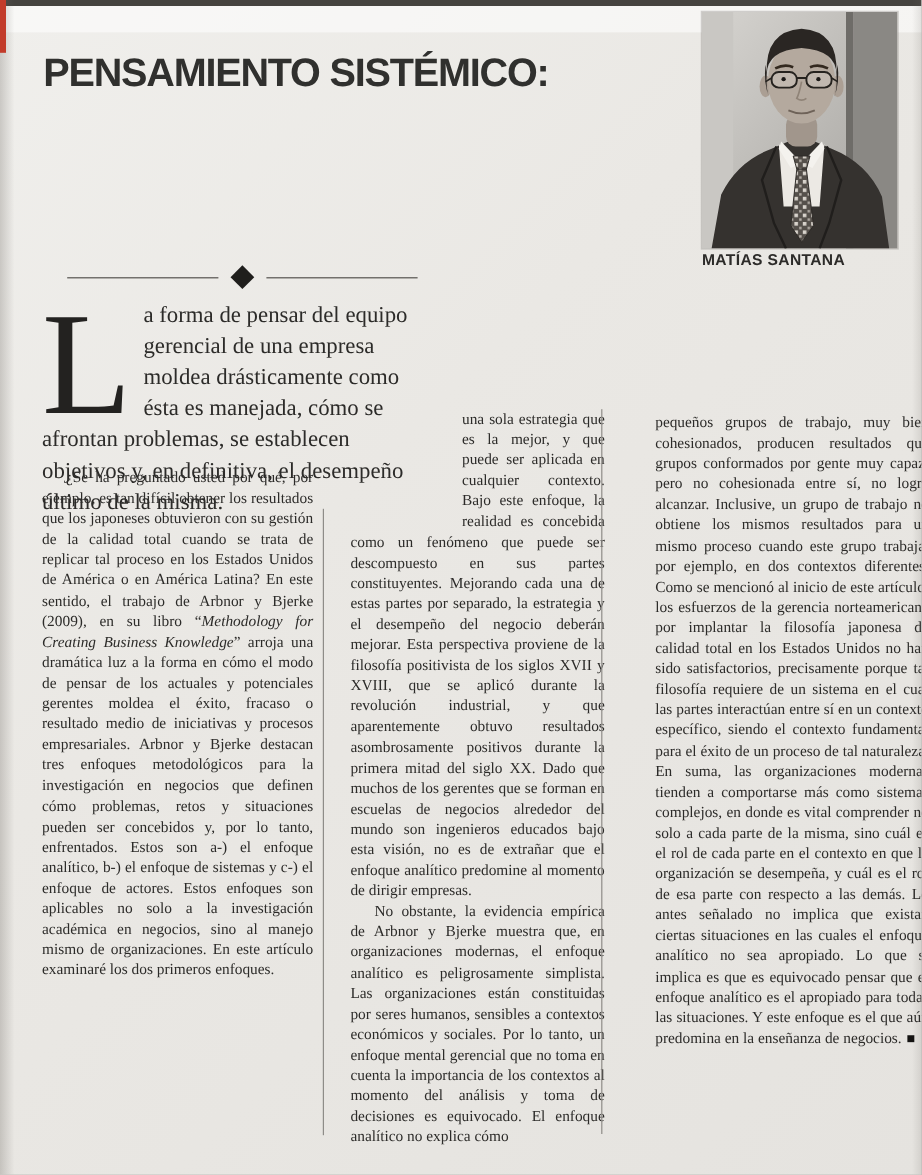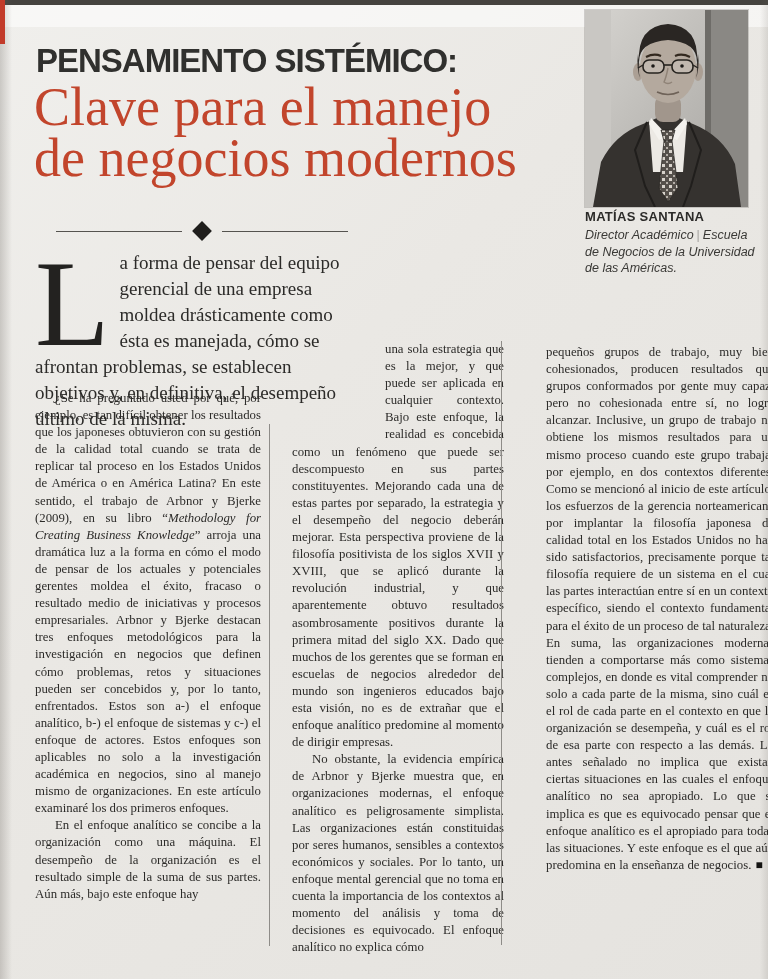--- a/index.html
+++ b/index.html
@@ -56,24 +56,20 @@
 <body>
 
 <div class="page">
   <div class="top-edge"></div>
   <div class="top-light"></div>
   <div class="edge-shadow-left"></div>
   <div class="edge-shadow-right"></div>
   <div class="corner-mark"></div>
 
   <div class="kicker">PENSAMIENTO SISTÉMICO:</div>
-  <h1 class="headline" style="margin:0;">
-    <div>Clave para el manejo</div>
-    <div>de negocios modernos</div>
-  </h1>
 
   <div class="divider">
     <span class="line"></span>
     <span class="diamond"></span>
     <span class="line"></span>
   </div>
 
   <figure class="portrait">
     <svg viewBox="0 0 163 197" width="163" height="197">
       <defs>
@@ -114,32 +110,28 @@
       <path d="M58,55 L53,58 M108,55 L113,58" stroke="#26231f" stroke-width="1.4"></path>
       <circle cx="68" cy="56" r="1.8" fill="#1c1a18"></circle>
       <circle cx="97" cy="56" r="1.8" fill="#1c1a18"></circle>
       <path d="M83,58 Q81,68 79,72 Q83,75 87,72" stroke="#8f8377" stroke-width="1.4" fill="none"></path>
       <path d="M72,82 Q83,87 94,82" stroke="#6e6258" stroke-width="1.6" fill="none"></path>
     </svg>
   </figure>
 
   <div class="caption">
     <div class="caption-name">MATÍAS SANTANA</div>
-    <div class="caption-role">
-      <span>Director Académico</span><span class="caption-sep">|</span><span>Escuela de Negocios de la Universidad de las Américas.</span>
-    </div>
   </div>
 
   <div class="lead">
     <span class="dropcap">L</span><span>a forma de pensar del equipo gerencial de una empresa moldea drásticamente como ésta es manejada, cómo se afrontan problemas, se establecen objetivos y, en definitiva, el desempeño último de la misma.</span>
   </div>
 
   <div class="col col1">
     <p class="indent"><span>¿Se ha preguntado usted por qué, por ejemplo, es tan difícil obtener los resultados que los japoneses obtuvieron con su gestión de la calidad total cuando se trata de replicar tal proceso en los Estados Unidos de América o en América Latina? En este sentido, el trabajo de Arbnor y Bjerke (2009), en su libro “</span><span class="booktitle">Methodology for Creating Business Knowledge</span><span>” arroja una dramática luz a la forma en cómo el modo de pensar de los actuales y potenciales gerentes moldea el éxito, fracaso o resultado medio de iniciativas y procesos empresariales. Arbnor y Bjerke destacan tres enfoques metodológicos para la investigación en negocios que definen cómo problemas, retos y situaciones pueden ser concebidos y, por lo tanto, enfrentados. Estos son a-) el enfoque analítico, b-) el enfoque de sistemas y c-) el enfoque de actores. Estos enfoques son aplicables no solo a la investigación académica en negocios, sino al manejo mismo de organizaciones. En este artículo examinaré los dos primeros enfoques.</span></p>
-    <p class="indent">En el enfoque analítico se concibe a la organización como una máquina. El desempeño de la organización es el resultado simple de la suma de sus partes. Aún más, bajo este enfoque hay</p>
   </div>
 
   <div class="col col2">
     <div class="wrap-spacer"></div>
     <p>una sola estrategia que es la mejor, y que puede ser aplicada en cualquier contexto. Bajo este enfoque, la realidad es concebida como un fenómeno que puede ser descompuesto en sus partes constituyentes. Mejorando cada una de estas partes por separado, la estrategia y el desempeño del negocio deberán mejorar. Esta perspectiva proviene de la filosofía positivista de los siglos XVII y XVIII, que se aplicó durante la revolución industrial, y que aparentemente obtuvo resultados asombrosamente positivos durante la primera mitad del siglo XX. Dado que muchos de los gerentes que se forman en escuelas de negocios alrededor del mundo son ingenieros educados bajo esta visión, no es de extrañar que el enfoque analítico predomine al momento de dirigir empresas.</p>
     <p class="indent">No obstante, la evidencia empírica de Arbnor y Bjerke muestra que, en organizaciones modernas, el enfoque analítico es peligrosamente simplista. Las organizaciones están constituidas por seres humanos, sensibles a contextos económicos y sociales. Por lo tanto, un enfoque mental gerencial que no toma en cuenta la importancia de los contextos al momento del análisis y toma de decisiones es equivocado. El enfoque analítico no explica cómo</p>
   </div>
 
   <div class="col col3">
     <p><span>pequeños grupos de trabajo, muy bien cohesionados, producen resultados que grupos conformados por gente muy capaz, pero no cohesionada entre sí, no logra alcanzar. Inclusive, un grupo de trabajo no obtiene los mismos resultados para un mismo proceso cuando este grupo trabaja, por ejemplo, en dos contextos diferentes. Como se mencionó al inicio de este artículo, los esfuerzos de la gerencia norteamericana por implantar la filosofía japonesa de calidad total en los Estados Unidos no han sido satisfactorios, precisamente porque tal filosofía requiere de un sistema en el cual las partes interactúan entre sí en un contexto específico, siendo el contexto fundamental para el éxito de un proceso de tal naturaleza. En suma, las organizaciones modernas tienden a comportarse más como sistemas complejos, en donde es vital comprender no solo a cada parte de la misma, sino cuál es el rol de cada parte en el contexto en que la organización se desempeña, y cuál es el rol de esa parte con respecto a las demás. Lo antes señalado no implica que existan ciertas situaciones en las cuales el enfoque analítico no sea apropiado. Lo que sí implica es que es equivocado pensar que el enfoque analítico es el apropiado para todas las situaciones. Y este enfoque es el que aún predomina en la enseñanza de negocios.</span><span class="endmark">■</span></p>

